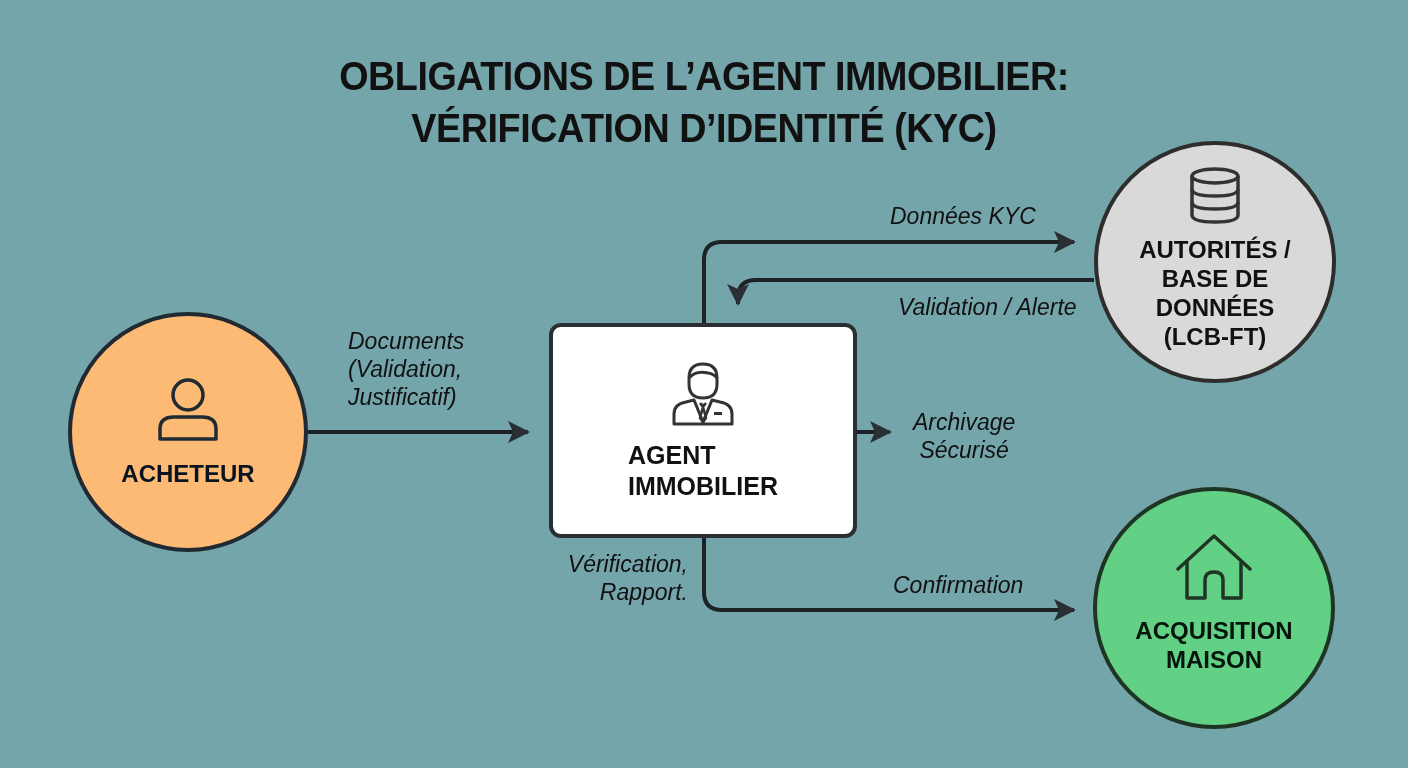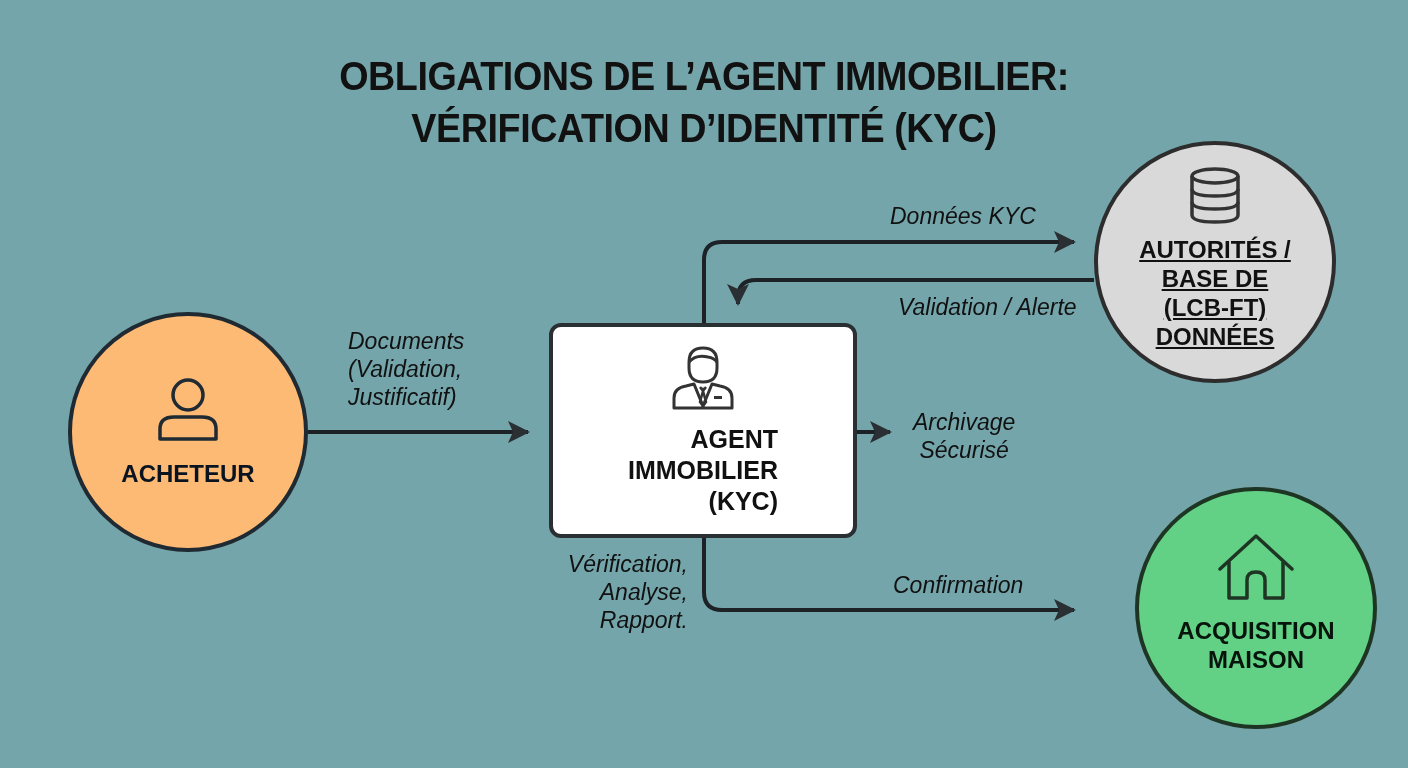--- a/index.html
+++ b/index.html
@@ -17,28 +17,28 @@
     transform: scaleX(0.92);
   }
   svg.wires { position: absolute; left: 0; top: 0; }
   .circle {
     position: absolute; border-radius: 50%;
     border: 4px solid #1f2a33; box-sizing: border-box;
     display: flex; flex-direction: column; align-items: center; justify-content: center;
     text-align: center; font-weight: bold;
   }
   .buyer { left: 68px; top: 312px; width: 240px; height: 240px; background: #fdba74; }
-  .auth { left: 1094px; top: 141px; width: 242px; height: 242px; background: #d9d9d9; border-color: #2d2d2d; text-decoration: underline; }
-  .house { left: 1135px; top: 487px; width: 242px; height: 242px; background: #62d185; border-color: #1e3524; }
+  .auth { left: 1094px; top: 141px; width: 242px; height: 242px; background: #d9d9d9; border-color: #2d2d2d; }
+  .house { left: 1093px; top: 487px; width: 242px; height: 242px; background: #62d185; border-color: #1e3524; }
   .circle .label { font-size: 24px; line-height: 29px; color: #0a1420; }
   .agent {
     position: absolute; left: 549px; top: 323px; width: 308px; height: 215px;
     background: #fff; border: 4px solid #2a2f33; border-radius: 12px; box-sizing: border-box;
     display: flex; flex-direction: column; align-items: center; justify-content: center;
-    text-align: right;
+    text-align: left;
   }
   .agent .label { font-weight: bold; font-size: 25px; line-height: 31px; color: #111; margin-top: 14px; }
   .edge-label { position: absolute; font-size: 23px; line-height: 28px; color: #111; font-style: italic; }
   .icon svg { display: block; }
 </style>
 </head>
 <body>
 
 <div class="title">
   <div>OBLIGATIONS DE L’AGENT IMMOBILIER:</div>
@@ -69,21 +69,20 @@
   <div>Justificatif)</div>
 </div>
 <div class="edge-label" style="left:890px; top:202px;">Données KYC</div>
 <div class="edge-label" style="left:862px; top:293px;margin-left:36px;">Validation / Alerte</div>
 <div class="edge-label" style="left:913px; top:408px; text-align:center;">
   <div>Archivage</div>
   <div>Sécurisé</div>
 </div>
 <div class="edge-label" style="left:530px; top:550px; width:158px; text-align:right;">
   <div>Vérification,</div>
-  <div>Analyse,</div>
   <div>Rapport.</div>
 </div>
 <div class="edge-label" style="left:893px; top:571px;text-align:right;">Confirmation</div>
 
 <div class="circle buyer">
   <span class="icon" style="margin-bottom:16px;">
     <svg width="64" height="66" viewBox="0 0 64 66">
       <circle cx="32" cy="18" r="15" fill="none" stroke="#1f2a33" stroke-width="3.5"></circle>
       <path d="M4,62 L4,52 Q4,40 18,40 L46,40 Q60,40 60,52 L60,62 Z" fill="none" stroke="#1f2a33" stroke-width="3.5" stroke-linejoin="round"></path>
     </svg>
@@ -97,38 +96,37 @@
       <path d="M17,18 Q17,4 31,4 Q45,4 45,18 L45,24 Q45,38 31,38 Q17,38 17,24 Z" fill="none" stroke="#333" stroke-width="3"></path>
       <path d="M17,18 Q24,10 36,13 Q42,14 45,18" fill="none" stroke="#333" stroke-width="3"></path>
       <path d="M2,64 L2,54 Q2,44 14,42 L22,40 L31,62 L40,40 L48,42 Q60,44 60,54 L60,64 Z" fill="none" stroke="#333" stroke-width="3" stroke-linejoin="round"></path>
       <path d="M28,43 L31,47 L34,43 M31,47 L28,58 L31,62 L34,58 Z" fill="none" stroke="#333" stroke-width="2.5"></path>
       <rect x="42" y="52" width="8" height="3" fill="#333"></rect>
     </svg>
   </span>
   <div class="label">
     <div>AGENT</div>
     <div>IMMOBILIER</div>
-    <div>(KYC)</div>
   </div>
 </div>
 
 <div class="circle auth">
   <span class="icon" style="margin-bottom:10px; margin-top:-6px;">
     <svg width="54" height="58" viewBox="0 0 54 58">
       <ellipse cx="27" cy="9" rx="23" ry="7" fill="none" stroke="#333" stroke-width="3.5"></ellipse>
       <path d="M4,9 L4,48 Q4,55 27,55 Q50,55 50,48 L50,9" fill="none" stroke="#333" stroke-width="3.5"></path>
       <path d="M4,22 Q4,29 27,29 Q50,29 50,22" fill="none" stroke="#333" stroke-width="3.5"></path>
       <path d="M4,35 Q4,42 27,42 Q50,42 50,35" fill="none" stroke="#333" stroke-width="3.5"></path>
     </svg>
   </span>
   <div class="label" style="color:#111;">
     <div>AUTORITÉS /</div>
     <div>BASE DE</div>
+    <div>DONNÉES</div>
     <div>(LCB-FT)</div>
-    <div>DONNÉES</div>
   </div>
 </div>
 
 <div class="circle house">
   <span class="icon" style="margin-bottom:12px; margin-top:-10px;">
     <svg width="78" height="72" viewBox="0 0 78 72">
       <path d="M3,37 L39,4 L75,37" fill="none" stroke="#1e3524" stroke-width="3.5" stroke-linejoin="round" stroke-linecap="round"></path>
       <path d="M12,30 L12,66 L30,66 L30,48 Q30,40 39,40 Q48,40 48,48 L48,66 L66,66 L66,30" fill="none" stroke="#1e3524" stroke-width="3.5" stroke-linejoin="round"></path>
     </svg>
   </span>

